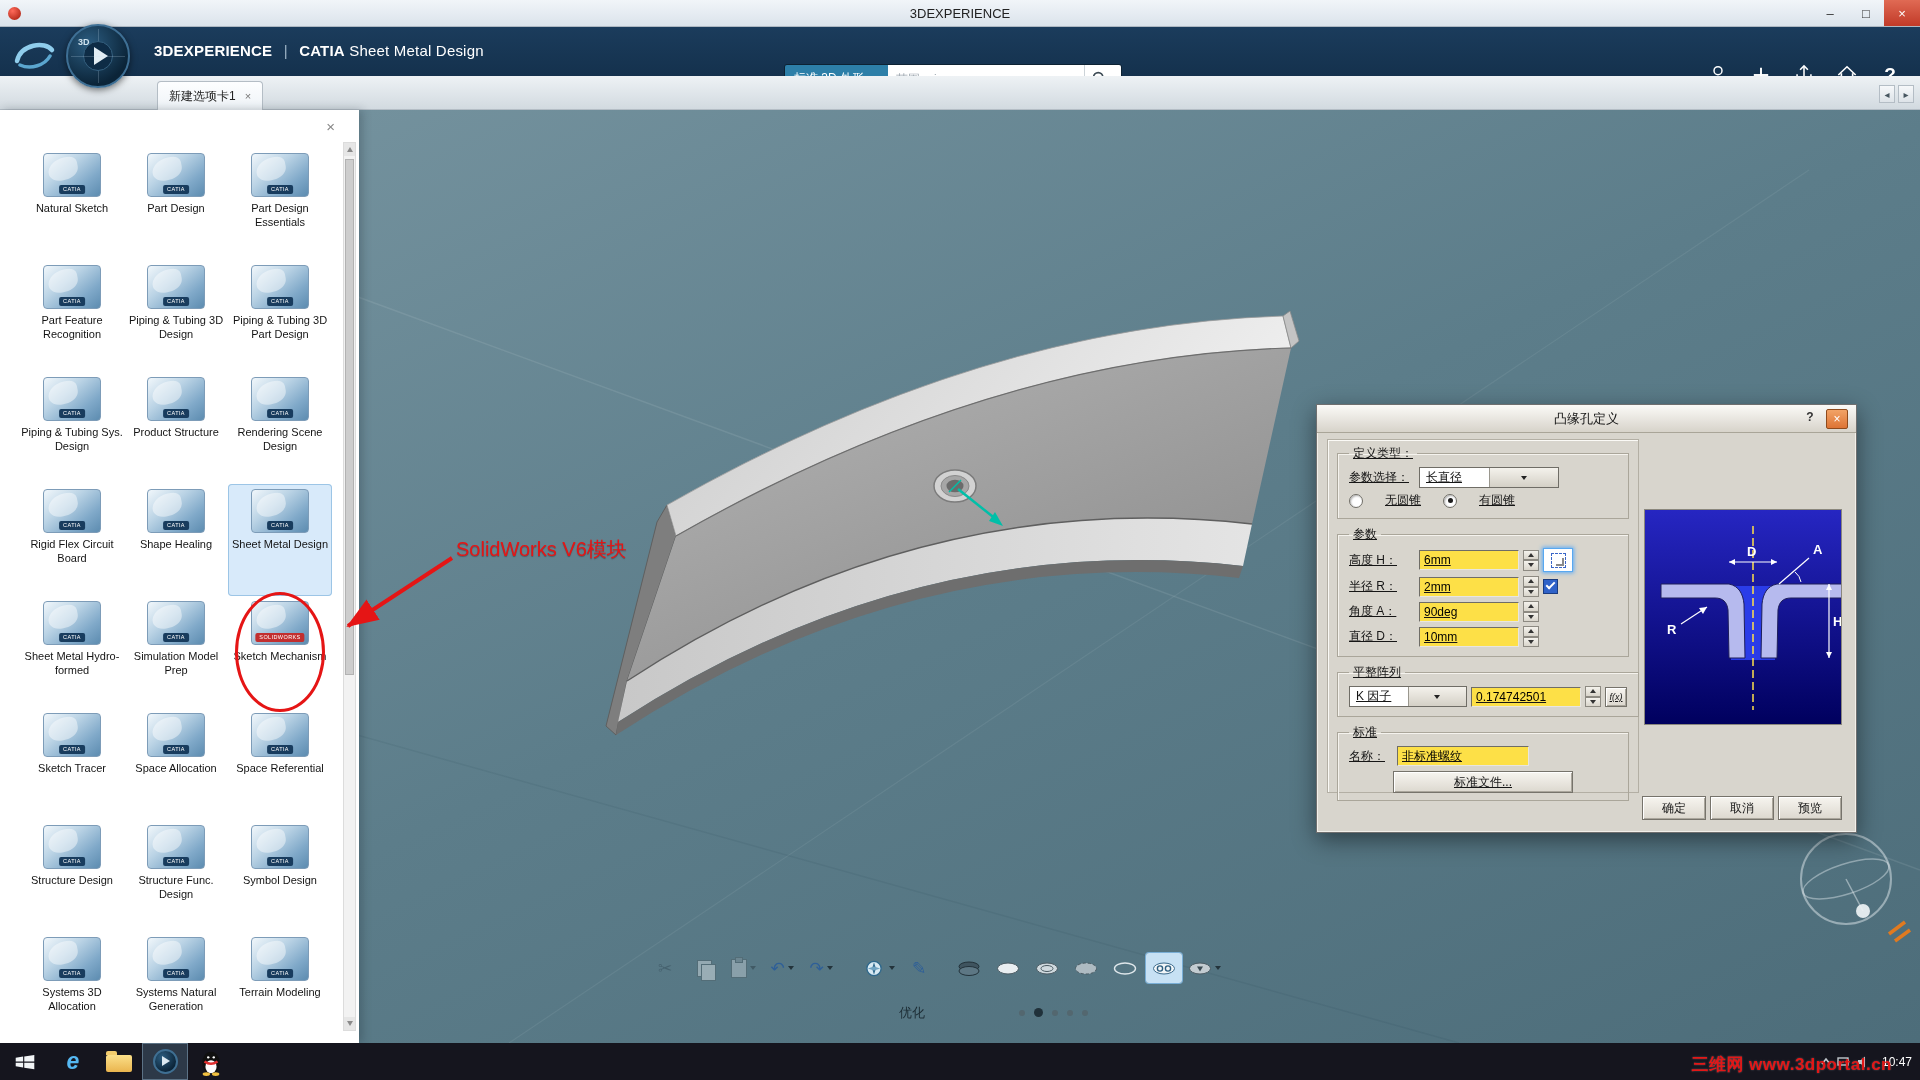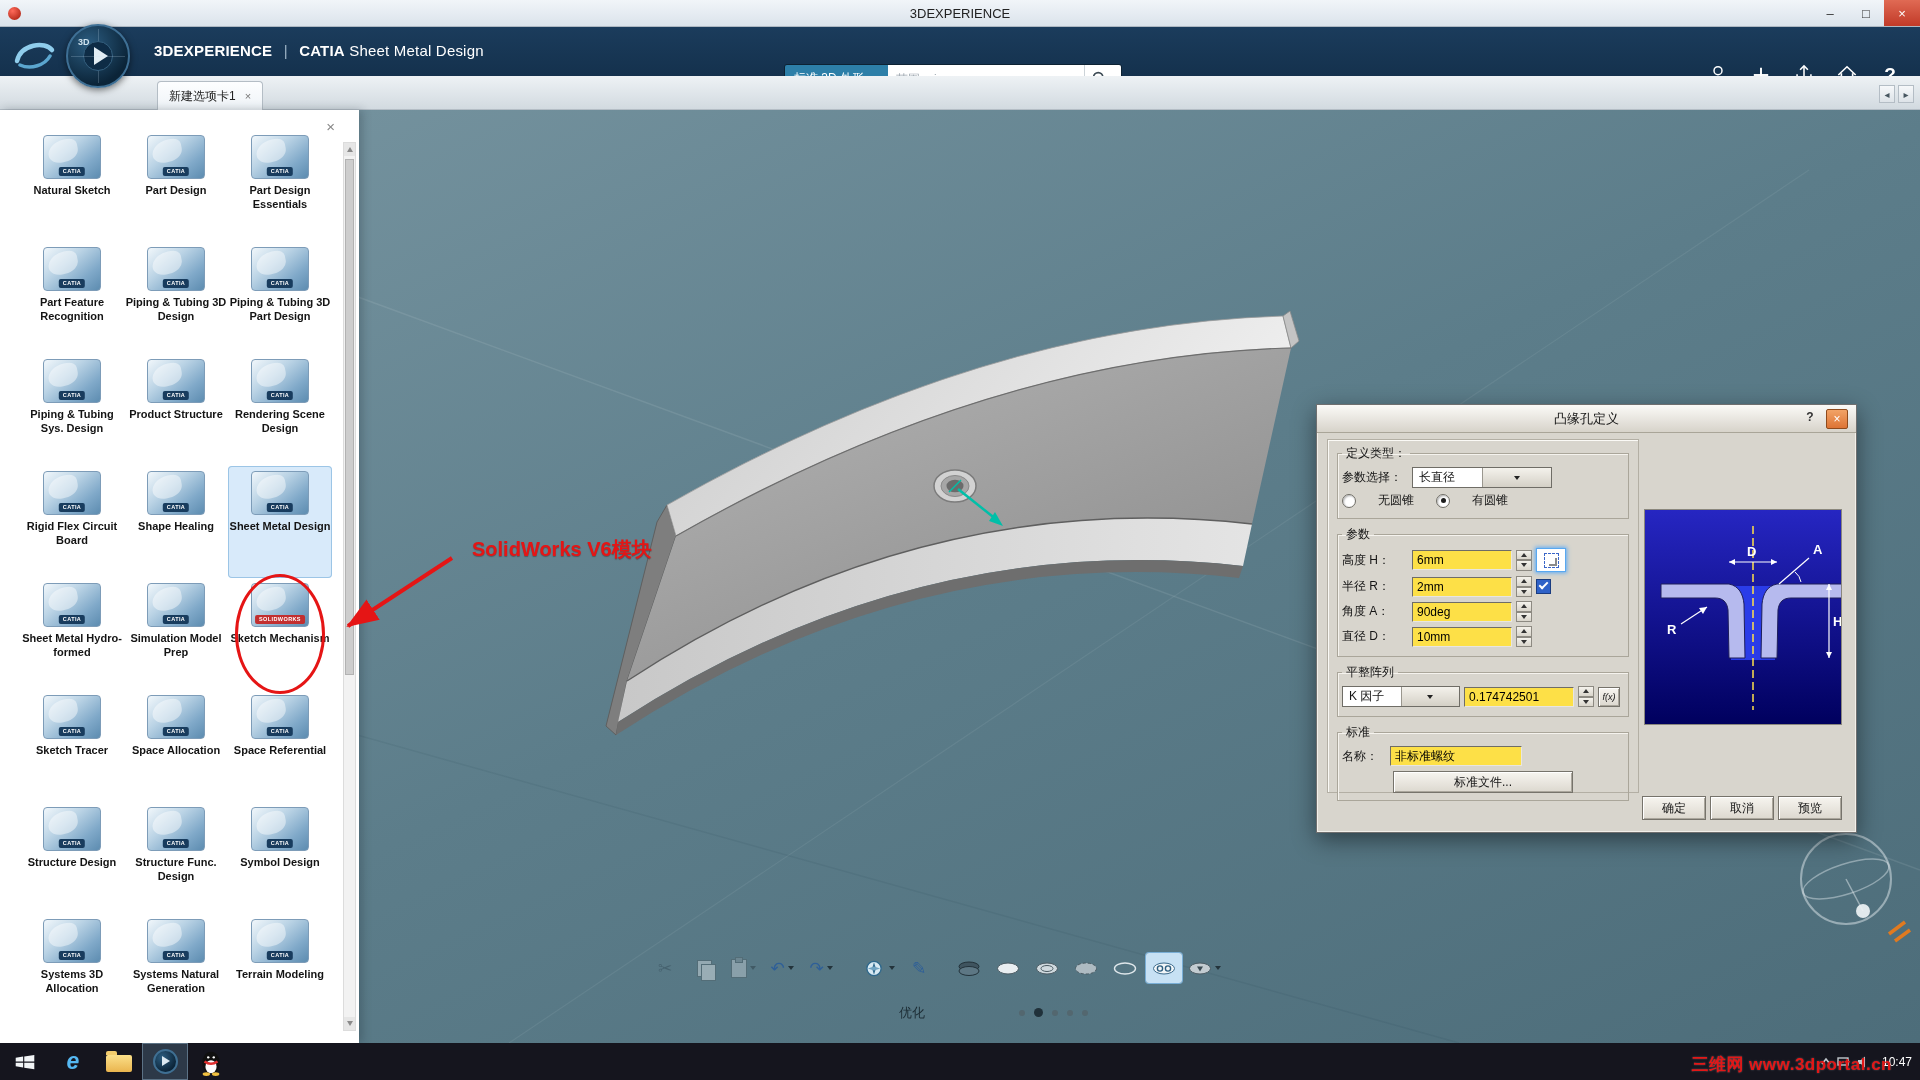--- a/index.html
+++ b/index.html
@@ -63,22 +63,22 @@
     border-radius:4px 4px 0 0; font-size:12px; color:#222; }
   .tab-close { font-size:11px; color:#777; }
   .tab-arrows { position:absolute; right:6px; top:9px; display:flex; gap:3px; }
   .tab-arrows span { width:14px; height:16px; display:flex; align-items:center; justify-content:center;
     font-size:10px; color:#46555f; background:linear-gradient(#f6f8fa,#dde3e8); border:1px solid #b4bdc5; }
 
   
   #apppanel { position:absolute; left:0; top:110px; width:359px; height:933px; background:#fff;
     z-index:10; box-shadow:3px 0 9px rgba(25,35,45,.28); }
   .panel-close { position:absolute; right:24px; top:8px; font-size:15px; color:#888; cursor:pointer; }
-  .apps-grid { position:absolute; left:20px; top:20px; width:316px; display:grid;
-    grid-template-columns:repeat(3,104px); grid-auto-rows:112px;font-weight:bold; }
+  .apps-grid { position:absolute; left:20px; top:38px; width:316px; display:grid;
+    grid-template-columns:repeat(3,104px); grid-auto-rows:112px; }
   .app-cell { display:flex; flex-direction:column; align-items:center; padding-top:5px;
     position:relative; cursor:pointer; box-sizing:border-box; border-radius:4px; }
   .app-cell.selected { background:#d8eafa; box-shadow:inset 0 0 0 1px #9cc5e6; }
   .app-icon { width:58px; height:44px; position:relative; flex:none; }
   .app-icon-art { position:absolute; inset:0; border-radius:4px; border:1px solid #7d9cb8;
     background:linear-gradient(140deg,#f1f7fb 0%,#bad3e5 38%,#80a9c9 72%,#5d8cb0 100%); }
   .app-icon-art::before { content:''; position:absolute; left:4px; top:4px; width:30px; height:22px;
     background:rgba(255,255,255,.45); border-radius:60% 30% 50% 40%; transform:rotate(-12deg); }
   .app-icon-badge { position:absolute; left:50%; bottom:3px; transform:translateX(-50%);
     background:#183c5e; color:#fff; font-size:5.5px; line-height:1; padding:2px 4px; border-radius:2px;
@@ -121,37 +121,37 @@
   .ic-paste::before { content:''; position:absolute; left:3px; top:-3px; width:6px; height:4px;
     background:#8b9ba3; border:1px solid #4e5e66; }
 
   .vp-opt { position:absolute; left:540px; top:894px; font-size:13px; color:#1d2d35; }
   .vp-dots { position:absolute; left:660px; top:898px; display:flex; gap:9px; align-items:center; }
   .vp-dots span { width:6px; height:6px; border-radius:50%; background:#53676f; }
   .vp-dots span.active { width:9px; height:9px; background:#20313a; }
 
   
   #annotation-svg { position:absolute; left:0; top:0; z-index:30; pointer-events:none; }
-  #annotation-text { position:absolute; left:456px; top:536px; z-index:31; font-size:20px; font-weight:bold;
-    color:var(--annotation-red,#e51515); text-shadow:0 1px 1px rgba(60,0,0,.35);margin-left:16px; }
+  #annotation-text { position:absolute; left:456px; top:536px; z-index:31; font-size:20px; font-weight:normal;
+    color:var(--annotation-red,#e51515); text-shadow:0 1px 1px rgba(60,0,0,.35); }
 
   
   #dialog { position:absolute; left:1316px; top:404px; width:541px; height:429px; z-index:40;
     background:var(--dialog-bg,#d8d5cd); border:1px solid #6f6f6f; box-sizing:border-box;
     box-shadow:0 7px 22px rgba(0,0,0,.45), inset 0 0 0 1px #f2f0ea; font-size:12px; color:#161616; }
   .dlg-title { position:relative; height:27px; background:linear-gradient(#fbfaf7,#d7d3ca);
     border-bottom:1px solid #a9a598; display:flex; align-items:center; }
   .dlg-title-text { flex:1; text-align:center; font-size:13px; }
   .dlg-help { position:absolute; right:38px; top:5px; width:16px; text-align:center; font-weight:bold; color:#333; }
   .dlg-close { position:absolute; right:8px; top:4px; width:20px; height:18px; display:flex; align-items:center;
     justify-content:center; background:linear-gradient(#f2a366,#dd7435); border:1px solid #8e4a1c;
     border-radius:2px; color:#fff; font-size:12px; }
   .dlg-left { position:absolute; left:10px; top:34px; width:312px; height:354px; box-sizing:border-box;
     border:1px solid #b3afa4; box-shadow:inset 1px 1px 0 #fbfaf6; padding:5px 9px; }
-  fieldset { border:1px solid #aaa69a; margin:0 0 7px; padding:1px 4px 5px; box-shadow:inset 1px 1px 0 #f5f3ee; }
+  fieldset { border:1px solid #aaa69a; margin:0 0 7px; padding:1px 11px 5px; box-shadow:inset 1px 1px 0 #f5f3ee;text-decoration:underline; }
   legend { font-size:12px; padding:0 4px; }
   .drow { display:flex; align-items:center; margin:4px 0; gap:4px; }
   .flabel { width:66px; flex:none; }
   .dinput { height:20px; border:1px solid; border-color:#6f6d66 #e8e6e0 #e8e6e0 #6f6d66; background:#fde047;
     font:12px "Liberation Sans",sans-serif; padding:0 4px; box-sizing:border-box; }
   .dinput.val { width:100px; }
   .spin { width:16px; height:21px; display:flex; flex-direction:column; flex:none; }
   .spin i { flex:1; background:linear-gradient(#f4f2ec,#d9d5cb); border:1px solid #8d8a82;
     display:flex; align-items:center; justify-content:center; }
   .spin i.up::after { content:''; border-left:3px solid transparent; border-right:3px solid transparent;

